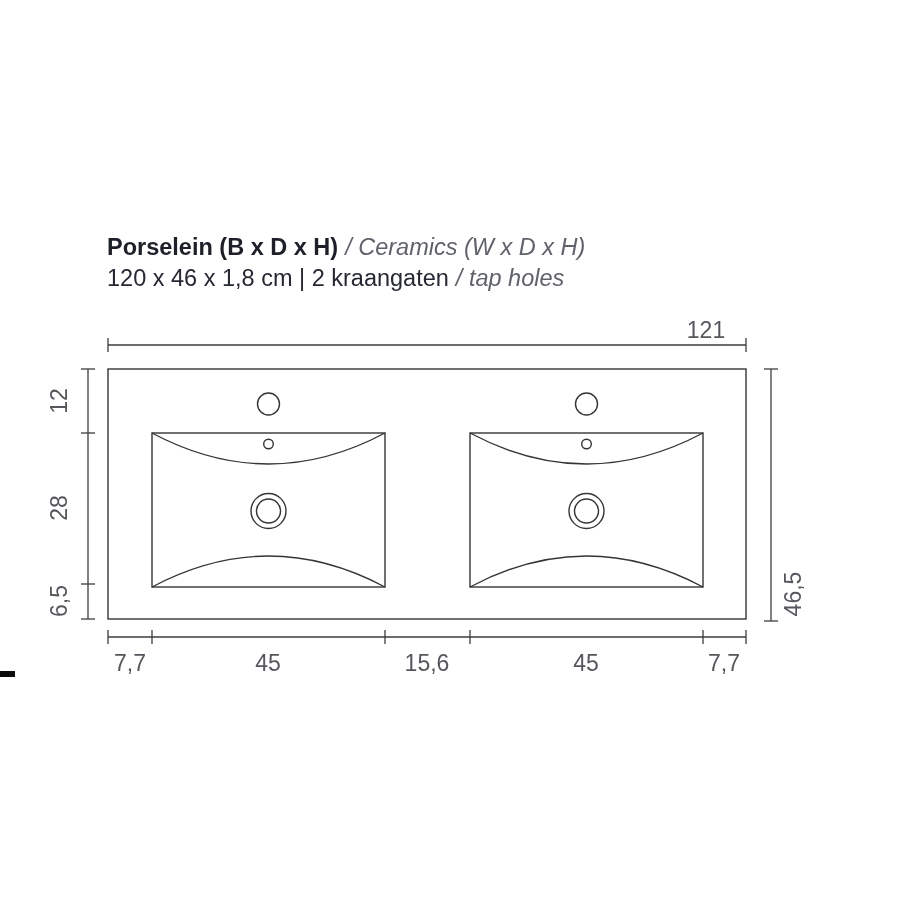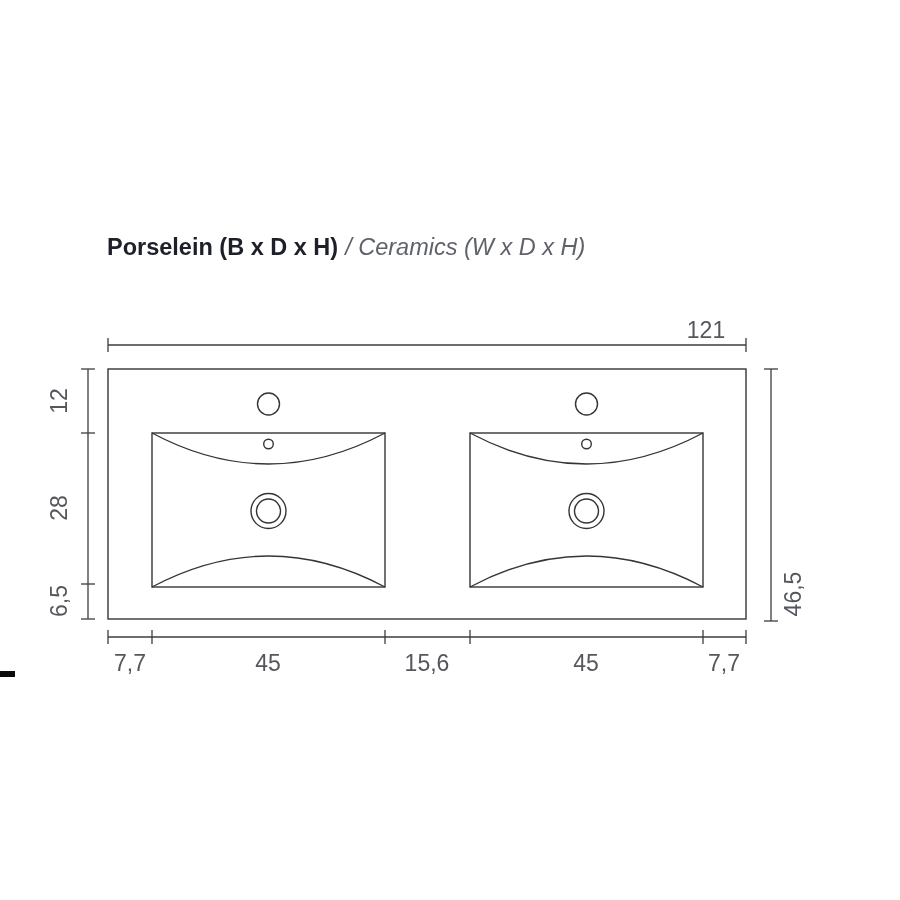--- a/index.html
+++ b/index.html
@@ -52,20 +52,23 @@
   }
 </style>
 </head>
 <body>
 
 <div class="canvas">
 
   <div class="title-block">
     <div>
       <span class="title-bold">Porselein (B x D x H)</span><span class="title-muted">/ Ceramics (W x D x H)</span>
+    </div>
+    <div>
+      <span class="title-regular">120 x 46 x 1,8 cm |  2 kraangaten</span><span class="title-muted">/ tap holes</span>
     </div>
   </div>
 
   <svg width="900" height="900" viewBox="0 0 900 900" style="position:absolute;left:0;top:0;">
 
     <g stroke="#3c3d40" stroke-width="1.3">
       <line x1="108" y1="345" x2="746" y2="345"></line>
       <line x1="108" y1="338" x2="108" y2="352"></line>
       <line x1="746" y1="338" x2="746" y2="352"></line>
     </g>

